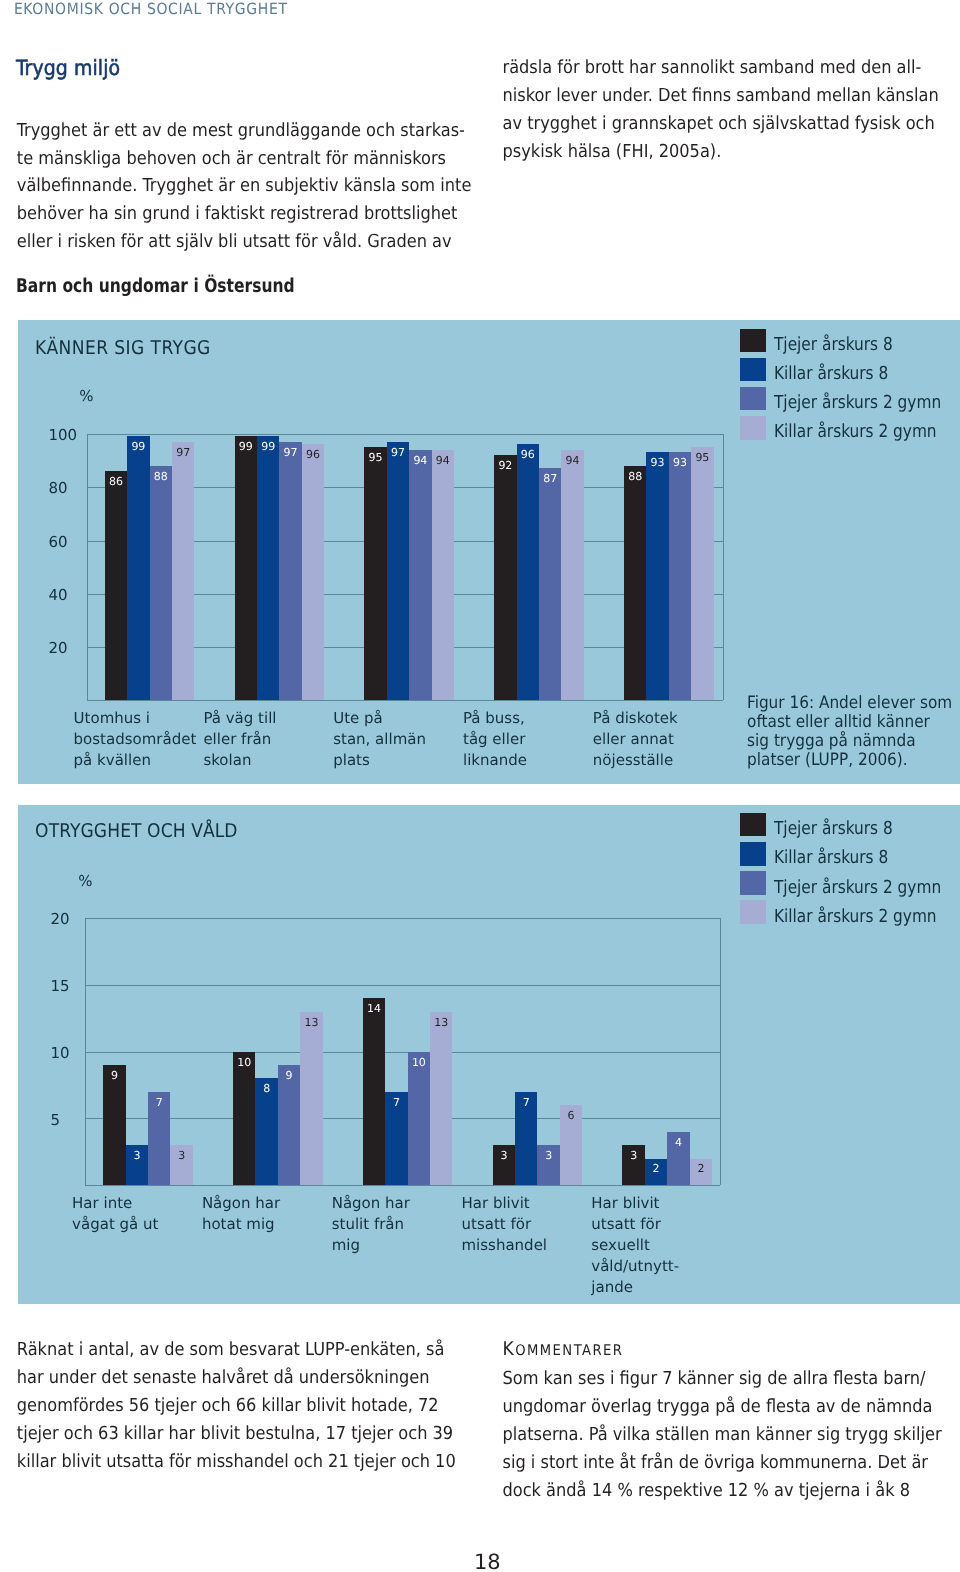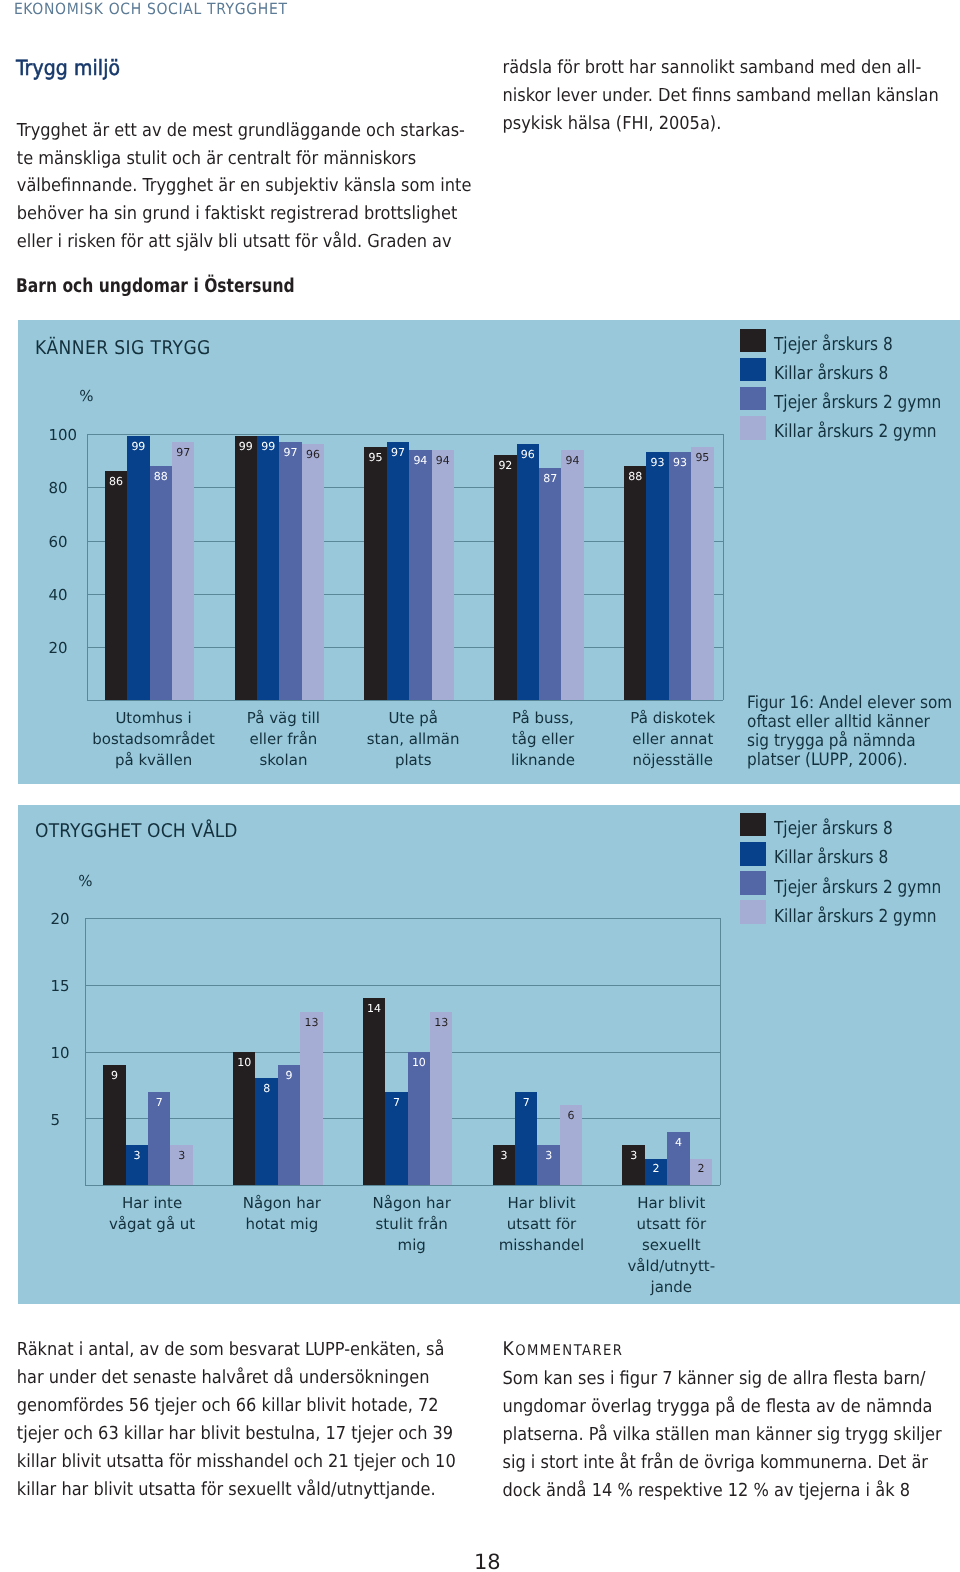--- a/index.html
+++ b/index.html
@@ -49,21 +49,21 @@
   .axisline{position:absolute;width:1px;background:#5a8899;top:0;}
   .baseline{position:absolute;height:1px;background:#5a8899;left:0;}
   .ylab{position:absolute;font-size:15px;color:#14303c;text-align:left;
         line-height:15px;}
 
   .bar{position:absolute;bottom:0;}
   .barval{position:absolute;font-size:11px;text-align:center;white-space:nowrap;
           line-height:11px;}
 
   .catlab{position:absolute;font-size:15px;line-height:21px;
-          color:#14303c;text-align:center;white-space:nowrap;}
+          color:#14303c;text-align:left;white-space:nowrap;}
 
   .legend{position:absolute;}
   .legend-row{position:relative;height:29.1px;}
   .sw{position:absolute;left:0;top:0px;width:26px;height:23.8px;}
   .legend-label{position:absolute;left:34.2px;top:7.7px;font-size:18px;
                 font-family:"DejaVu Sans Condensed","DejaVu Sans",sans-serif;
                 line-height:18px;color:#14303c;white-space:nowrap;
                 transform:scaleX(0.948);transform-origin:0 0;}
 
   .caption{position:absolute;font-size:17px;line-height:19.2px;
@@ -81,28 +81,29 @@
   .sc{font-size:0.77em;}
 </style>
 </head>
 <body>
 
 <div class="page">
   <div class="runhead">EKONOMISK OCH SOCIAL TRYGGHET</div>
   <div class="sec-heading">Trygg miljö</div>
   <div class="col left">
       <div>Trygghet är ett av de mest grundläggande och starkas-</div>
-      <div>te mänskliga stulit och är centralt för människors</div>
+      <div>te mänskliga behoven och är centralt för människors</div>
       <div>välbefinnande. Trygghet är en subjektiv känsla som inte</div>
       <div>behöver ha sin grund i faktiskt registrerad brottslighet</div>
       <div>eller i risken för att själv bli utsatt för våld. Graden av</div>
     </div>
   <div class="col right">
       <div>rädsla för brott har sannolikt samband med den all-</div>
       <div>niskor lever under. Det finns samband mellan känslan</div>
+      <div>av trygghet i grannskapet och självskattad fysisk och</div>
       <div>psykisk hälsa (FHI, 2005a).</div>
     </div>
   <div class="sub-heading">Barn och ungdomar i Östersund</div>
 
   <div class="panel" id="panel1">
       <div class="chart-title" style="left: 17.1px; top: 19.4px; letter-spacing: 0.43px;">KÄNNER SIG TRYGG</div>
       <div class="pct" style="left: 61.2px; top: 69.4px;">%</div>
       <div class="plot" style="left: 68.6px; top: 113.8px; width: 636px; height: 266.6px;">
         <div class="gridline" style="top: 213px; width: 636px;"></div>
         <div class="gridline" style="top: 160px; width: 636px;"></div>
@@ -308,21 +309,20 @@
         </div>
       </div>
     </div>
 
   <div class="foot left">
       <div>Räknat i antal, av de som besvarat LUPP-enkäten, så</div>
       <div>har under det senaste halvåret då undersökningen</div>
       <div>genomfördes 56 tjejer och 66 killar blivit hotade, 72</div>
       <div>tjejer och 63 killar har blivit bestulna, 17 tjejer och 39</div>
       <div>killar blivit utsatta för misshandel och 21 tjejer och 10</div>
-      <div>killar har blivit utsatta för sexuellt våld/utnyttjande.</div>
     </div>
   <div class="foot right">
     <div class="foot-head"><span>K</span><span class="sc">OMMENTARER</span></div>
     <div>
         <div>Som kan ses i figur 7 känner sig de allra flesta barn/</div>
         <div>ungdomar överlag trygga på de flesta av de nämnda</div>
         <div>platserna. På vilka ställen man känner sig trygg skiljer</div>
         <div>sig i stort inte åt från de övriga kommunerna. Det är</div>
         <div>dock ändå 14 % respektive 12 % av tjejerna i åk 8</div>
       </div>

